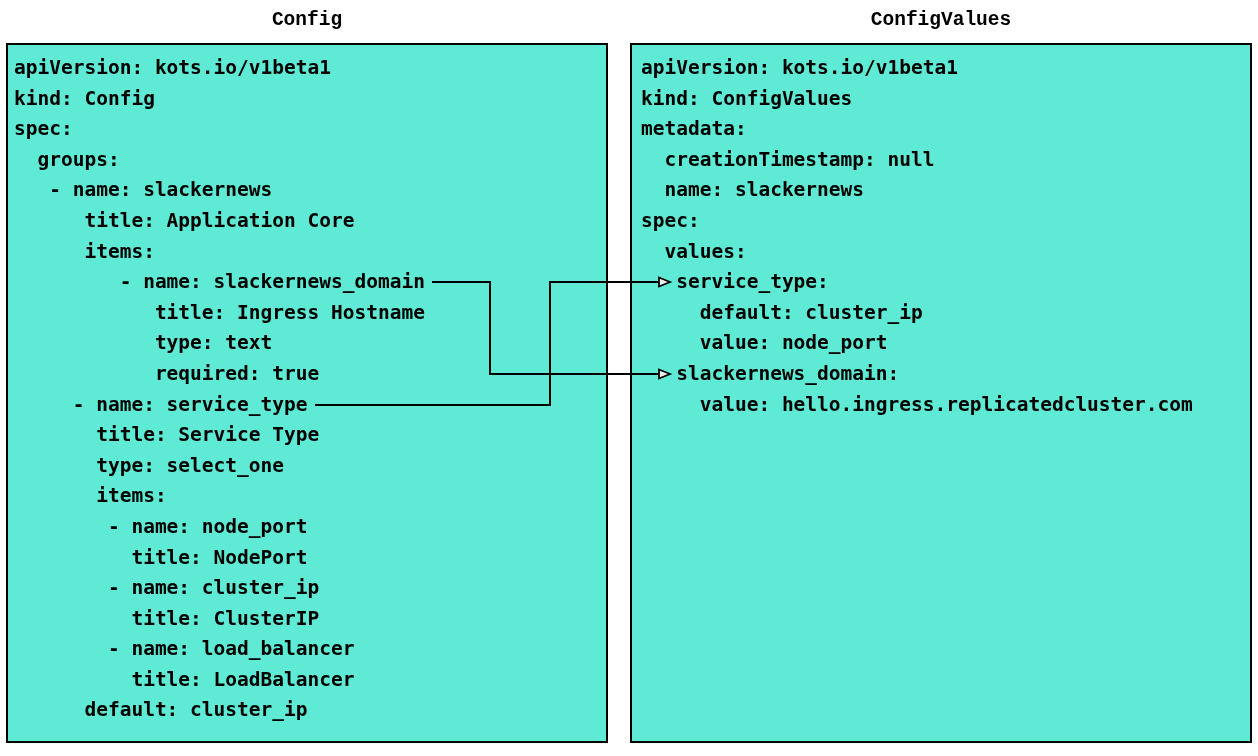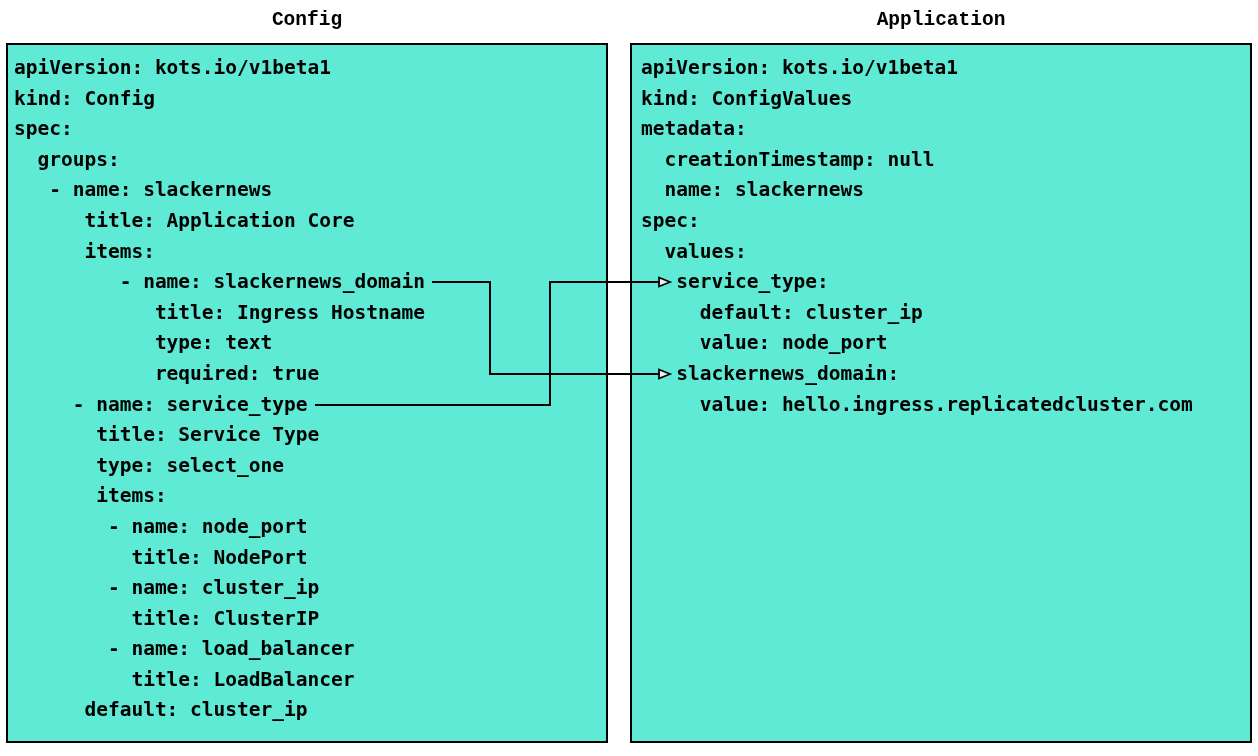--- a/index.html
+++ b/index.html
@@ -53,21 +53,21 @@
     pointer-events: none;
   }
 </style>
 </head>
 <body>
 
 <div class="stage">
 
   <div class="panel-title title-config">Config</div>
 
-  <div class="panel-title title-values">Application</div>
+  <div class="panel-title title-values">ConfigValues</div>
 
   <div class="box box-config">
     <pre class="code"><div>apiVersion: kots.io/v1beta1</div><div>kind: Config</div><div>spec:</div><div>  groups:</div><div>   - name: slackernews</div><div>      title: Application Core</div><div>      items:</div><div>         - name: slackernews_domain</div><div>            title: Ingress Hostname</div><div>            type: text</div><div>            required: true</div><div>     - name: service_type</div><div>       title: Service Type</div><div>       type: select_one</div><div>       items:</div><div>        - name: node_port</div><div>          title: NodePort</div><div>        - name: cluster_ip</div><div>          title: ClusterIP</div><div>        - name: load_balancer</div><div>          title: LoadBalancer</div><div>      default: cluster_ip</div></pre>
   </div>
 
   <div class="box box-values">
     <pre class="code"><div>apiVersion: kots.io/v1beta1</div><div>kind: ConfigValues</div><div>metadata:</div><div>  creationTimestamp: null</div><div>  name: slackernews</div><div>spec:</div><div>  values:</div><div>   service_type:</div><div>     default: cluster_ip</div><div>     value: node_port</div><div>   slackernews_domain:</div><div>     value: hello.ingress.replicatedcluster.com</div></pre>
   </div>
 
   <svg class="overlay" width="1258" height="756" viewBox="0 0 1258 756">

